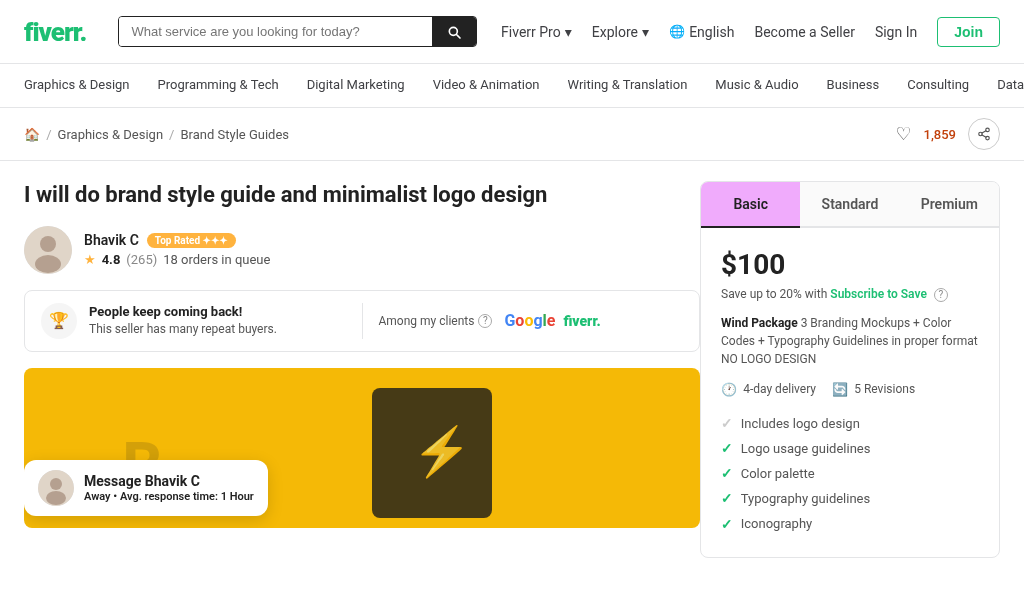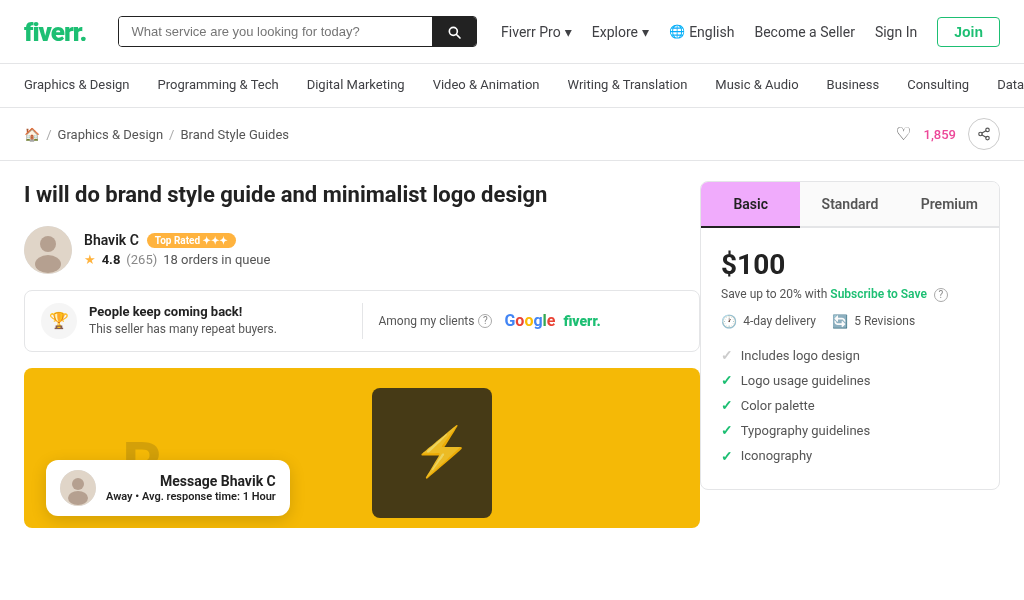--- a/index.html
+++ b/index.html
@@ -27,21 +27,21 @@
     .cat-item { font-size: 13px; color: #404145; cursor: pointer; white-space: nowrap; padding: 0 14px; height: 44px; display: flex; align-items: center; border-bottom: 2px solid transparent; }
     .cat-item:first-child { padding-left: 0; }
 
     
     .breadcrumb-bar { display: flex; align-items: center; justify-content: space-between; padding: 10px 24px; border-bottom: 1px solid #e4e5e7; background: #fff; }
     .breadcrumb { display: flex; align-items: center; gap: 6px; font-size: 13px; color: #555; }
     .breadcrumb a { color: #555; text-decoration: none; cursor: pointer; }
     .breadcrumb .sep { color: #aaa; }
     .breadcrumb-actions { display: flex; align-items: center; gap: 12px; }
     .heart-btn { background: none; border: none; cursor: pointer; font-size: 18px; color: #555; }
-    .count-badge { font-size: 13px; color: #ec4899; font-weight: 500; }
+    .count-badge { font-size: 13px; color: #c2410c; font-weight: 500; }
     .share-btn { background: none; border: none; cursor: pointer; font-size: 16px; color: #555; border: 1.5px solid #ccc; border-radius: 50%; width: 32px; height: 32px; display: flex; align-items: center; justify-content: center; }
 
     
     .main { display: flex; padding: 20px 24px; max-height: calc(600px - 64px - 44px - 41px); overflow-y: auto; }
 
     
     .left-col { flex: 1; min-width: 0; }
     .gig-title { font-size: 22px; font-weight: 700; color: #222; line-height: 1.3; margin-bottom: 16px; }
     .seller-row { display: flex; align-items: center; gap: 12px; margin-bottom: 16px; }
     .avatar { width: 48px; height: 48px; border-radius: 50%; background: #ddd; overflow: hidden; flex-shrink: 0; display: flex; align-items: center; justify-content: center; }
@@ -239,21 +239,21 @@
           <rect width="580" height="160" fill="#f5b906"></rect>
 
           <rect x="300" y="20" width="120" height="130" rx="8" fill="#1a1a1a" opacity="0.8"></rect>
 
           <text x="340" y="100" font-size="48" fill="#f5b906" opacity="0.9" font-weight="bold">⚡</text>
 
           <text x="50" y="120" font-size="64" fill="#1a1a1a" opacity="0.15" font-weight="bold">B</text>
         </svg>
       </div>
 
-      <div class="chat-bubble" style="position:absolute;bottom:12px;left:22px;z-index:10;text-align:right;">
+      <div class="chat-bubble" style="position:absolute;bottom:12px;left:0;z-index:10;">
         <div class="chat-avatar">
           <svg width="36" height="36" viewBox="0 0 36 36" fill="none">
             <circle cx="18" cy="18" r="18" fill="#e0d5c8"></circle>
             <circle cx="18" cy="14" r="6" fill="#b5a090"></circle>
             <ellipse cx="18" cy="28" rx="10" ry="7" fill="#b5a090"></ellipse>
           </svg>
         </div>
         <div class="chat-text">
           <div class="chat-name">Message Bhavik C</div>
           <div class="chat-status">
@@ -278,20 +278,24 @@
       </div>
 
       <div class="pricing-body">
         <div class="price">$100</div>
         <div class="save-text">
           <span>Save up to 20% with</span>
           <a>Subscribe to Save</a>
           <span style="border:1px solid #aaa;border-radius:50%;width:14px;height:14px;display:inline-flex;align-items:center;justify-content:center;font-size:10px;color:#888;cursor:pointer;vertical-align:middle;margin-left:4px;">?</span>
         </div>
 
+        <div class="package-desc">
+          <span class="package-name">Wind Package</span>
+          <span> </span><span>3 Branding Mockups + Color Codes + Typography Guidelines in proper format NO LOGO DESIGN</span>
+        </div>
 
         <div class="delivery-row">
           <div class="delivery-item">
             <span class="delivery-icon">🕐</span>
             <span>4-day delivery</span>
           </div>
           <div class="delivery-item">
             <span class="delivery-icon">🔄</span>
             <span>5 Revisions</span>
           </div>

